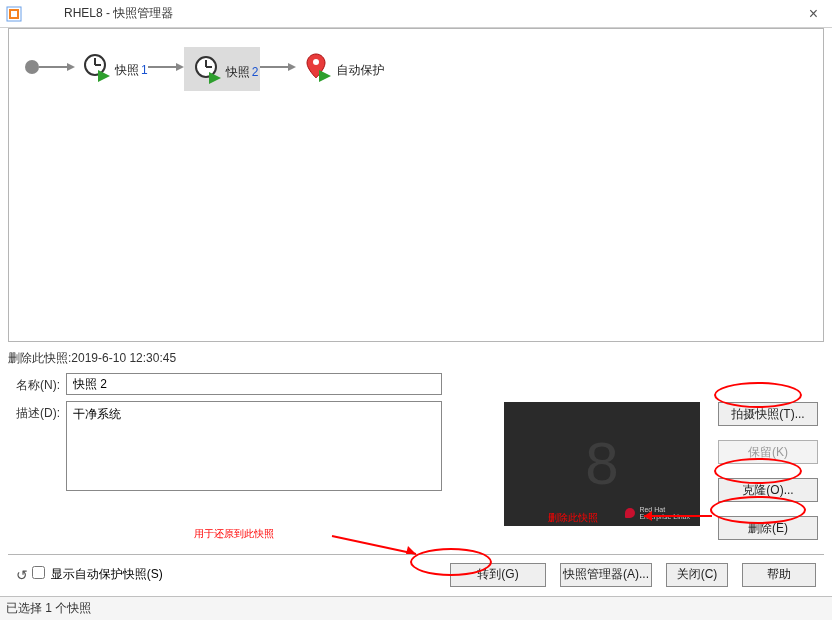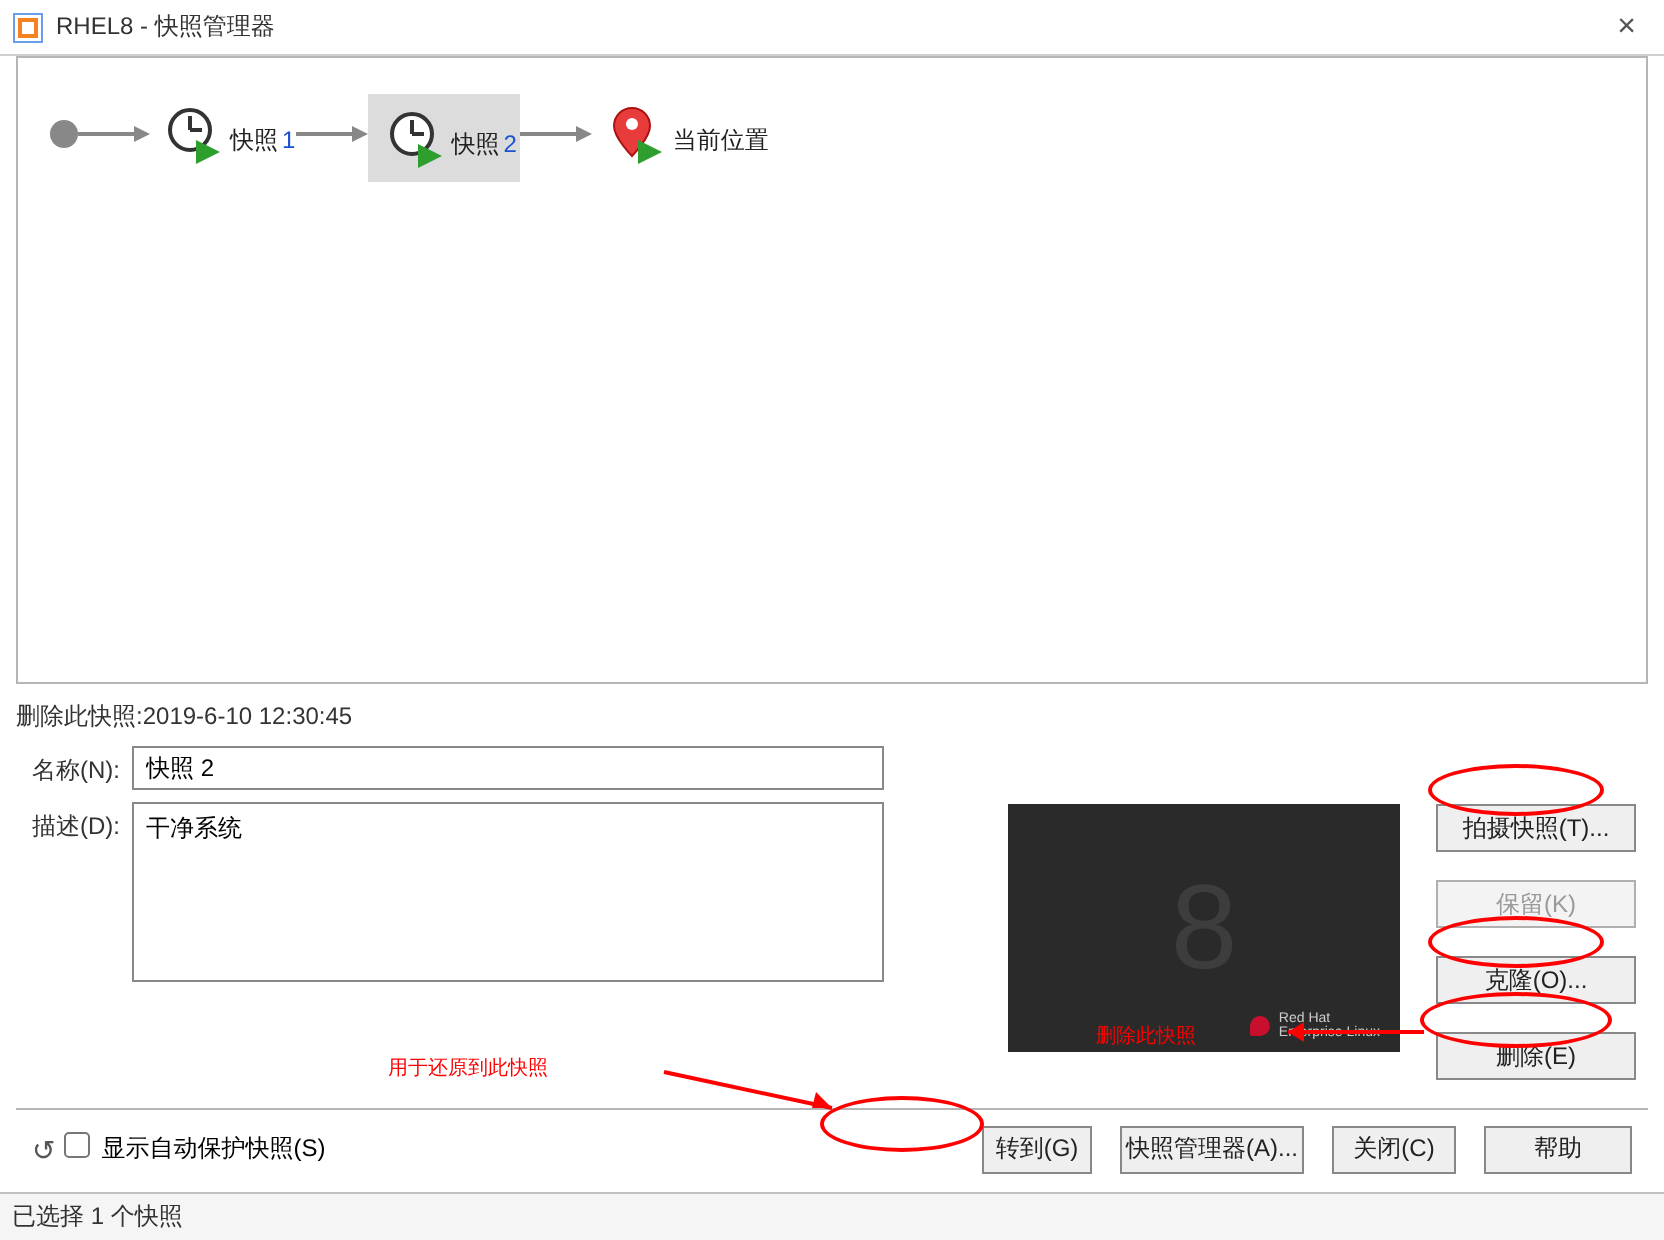--- a/index.html
+++ b/index.html
@@ -1,18 +1,18 @@
 <!DOCTYPE html>
 <html><head>
 <meta charset="utf-8">
 <style>
 * { box-sizing: border-box; margin: 0; padding: 0; font-family: "Microsoft YaHei", "Segoe UI", sans-serif; font-size: 12px; }
 body { width: 832px; height: 620px; background: #fff; position: relative; overflow: hidden; }
 
-.titlebar { height: 28px; border-bottom: 1px solid #d0d0d0; display: flex; align-items: center; padding: 0 6px; background: #fff; }
+.titlebar { height: 28px; border-bottom: 1px solid #d0d0d0; display: flex; align-items: center; padding: 0 6px; background: #fff; gap: 36px; }
 .titlebar .app-icon { width: 16px; height: 16px; margin-right: 6px; }
 .titlebar .title { color: #333; }
 .titlebar .close { margin-left: auto; font-size: 16px; color: #555; padding: 0 8px; cursor: pointer; }
 
 .client { position: absolute; top: 28px; bottom: 26px; left: 8px; right: 8px; }
 
 .tree-area { border: 1px solid #b5b5b5; height: 314px; background: #fff; padding: 18px 16px; position: relative; }
 .chain { display: flex; align-items: flex-start; }
 .node { display: flex; flex-direction: row; align-items: center; }
 .icon-box { width: 40px; height: 40px; display: flex; align-items: center; justify-content: center; }
@@ -115,21 +115,21 @@
           </svg>
       </div>
       <div class="node">
         <div class="icon-box">
           <svg width="30" height="30" viewBox="0 0 30 30">
               <path d="M15 2 C10 2 6 6 6 11 C6 17 15 26 15 26 C15 26 24 17 24 11 C24 6 20 2 15 2 Z" fill="#e83b3b" stroke="#a11" stroke-width="1"></path>
               <circle cx="15" cy="10" r="3" fill="#fff"></circle>
               <polygon points="18,18 30,24 18,30" fill="#2e9f2e"></polygon>
             </svg>
         </div>
-        <div class="node-label">当前位置</div>
+        <div class="node-label">自动保护</div>
       </div>
     </div>
   </div>
 
   <div class="details">
     <div class="created"><span>删除此快照:</span><span>2019-6-10 12:30:45</span></div>
     <div class="row">
       <label>名称(N):</label>
       <input type="text" value="快照 2" style="">
     </div>
@@ -157,21 +157,21 @@
     <div class="btn">删除(E)</div>
   </div>
 
   <div class="bottom-bar">
     <span class="restore-icon">↺</span>
     <label class="chk-wrap">
       <input type="checkbox" style="">
       <span>显示自动保护快照(S)</span>
     </label>
     <div class="spacer"></div>
-    <div class="btn" style="width:55px">转到(G)</div>
+    <div class="btn" style="width:96px">转到(G)</div>
     <div class="btn">快照管理器(A)...</div>
     <div class="btn" style="width:62px">关闭(C)</div>
     <div class="btn" style="width:74px">帮助</div>
   </div>
 
 </div>
 
 <div class="statusbar">
   <span>已选择 1 个快照</span>
 </div>

